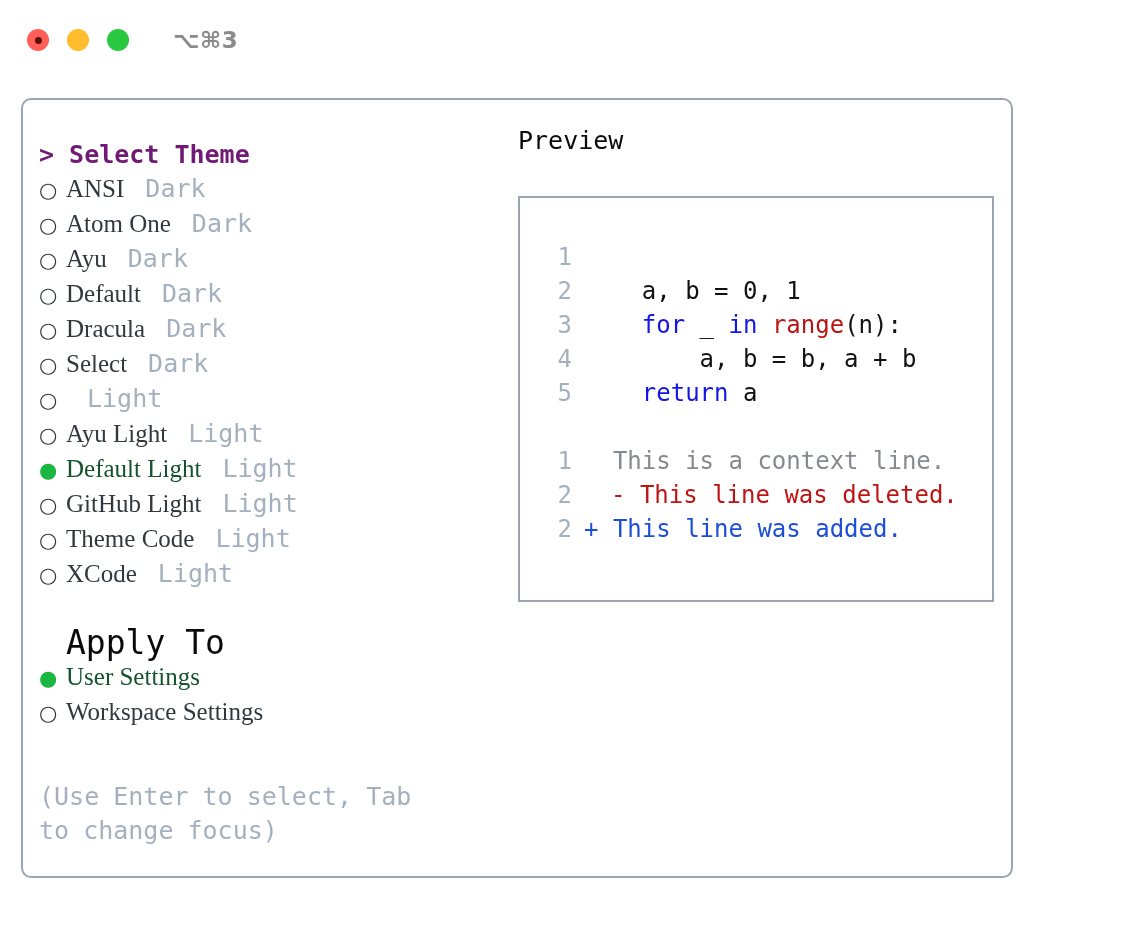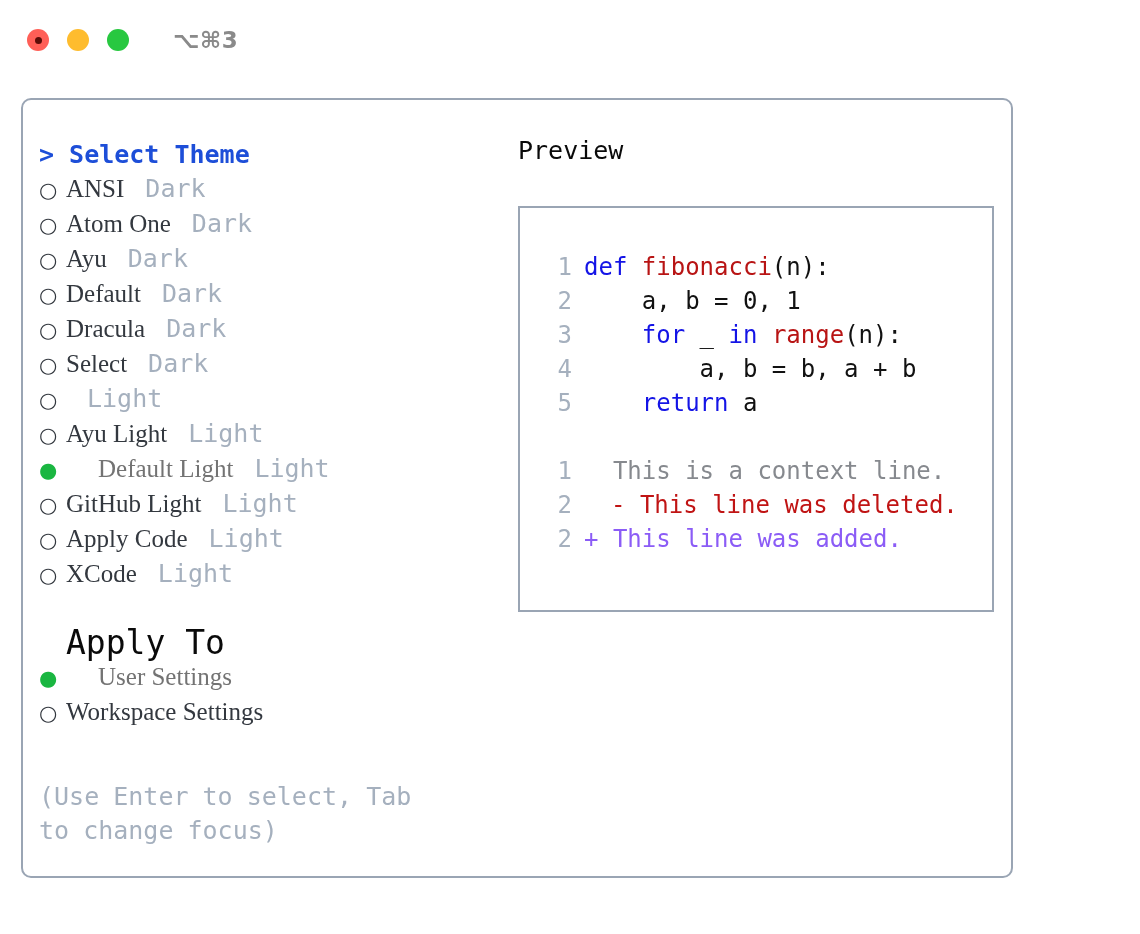--- a/index.html
+++ b/index.html
@@ -92,21 +92,21 @@
   #theme-column {
     position: absolute;
     left: 16px;
     top: 38px;
     width: 440px;
   }
 
   .list-header {
     font-size: 25px;
     font-weight: 700;
-    color: #1d4ed8;
+    color: #701a75;
     line-height: 34px;
     white-space: pre;
     font-family: "DejaVu Sans Mono", "Liberation Mono", monospace;
   }
 
   .opt-row {
     display: flex;
     align-items: baseline;
     line-height: 34px;
     font-size: 25px;
@@ -114,21 +114,21 @@
     color: #33383f;
   }
   .opt-bullet {
     width: 27px;
     flex: 0 0 27px;
     font-size: 21px;
     color: #33383f;
     font-family: "DejaVu Sans", "Liberation Sans", sans-serif;
   }
   .opt-row.selected .opt-bullet { color: #1ab641; }
-  .opt-row.selected .opt-label  { color: #737373; margin-left: 32px; }
+  .opt-row.selected .opt-label  { color: #14532d; }
   .opt-label { color: #33383f; font-family: Liberation Serif, serif; }
   .opt-tag {
     color: #a5b0be;
     padding-left: 10px;
     margin-left: 11px;
   }
 
   .section-gap { height: 34px; }
 
   .sub-header {
@@ -146,21 +146,21 @@
     color: #a5b0be;
     width: 410px;
     white-space: normal;
     word-spacing: -1px;
   }
 
   
   #preview-column {
     position: absolute;
     left: 479px;
-    top: 34px;
+    top: 24px;
     width: 490px;
     padding-left: 16px;
   }
   #preview-title {
     font-size: 25px;
     line-height: 34px;
     color: #0a0a0a;
     white-space: pre;
   }
 
@@ -191,21 +191,21 @@
   }
   .code-text { color: #111111; }
   .tok-kw   { color: #1414e6; }
   .tok-fn   { color: #b81414; }
   .tok-plain{ color: #111111; }
 
   .blank-line { height: 34px; }
 
   .diff-ctx { color: #86898e; }
   .diff-del { color: #c01414; margin-left: 27px; }
-  .diff-add { color: #8b5cf6; }
+  .diff-add { color: #1d4ed8; }
 </style>
 </head>
 <body>
 
 <div id="app-window">
 
   <div id="titlebar">
     <div class="traffic-lights">
       <span class="tl tl-red"></span>
       <span class="tl tl-yellow"></span>
@@ -223,40 +223,40 @@
             <div class="opt-row"><span class="opt-bullet">○</span><span class="opt-label">ANSI</span><span class="opt-tag">Dark</span></div>
             <div class="opt-row"><span class="opt-bullet">○</span><span class="opt-label">Atom One</span><span class="opt-tag">Dark</span></div>
             <div class="opt-row"><span class="opt-bullet">○</span><span class="opt-label">Ayu</span><span class="opt-tag">Dark</span></div>
             <div class="opt-row"><span class="opt-bullet">○</span><span class="opt-label">Default</span><span class="opt-tag">Dark</span></div>
             <div class="opt-row"><span class="opt-bullet">○</span><span class="opt-label">Dracula</span><span class="opt-tag">Dark</span></div>
             <div class="opt-row"><span class="opt-bullet">○</span><span class="opt-label">Select</span><span class="opt-tag">Dark</span></div>
             <div class="opt-row"><span class="opt-bullet">○</span><span class="opt-tag">Light</span></div>
             <div class="opt-row"><span class="opt-bullet">○</span><span class="opt-label">Ayu Light</span><span class="opt-tag">Light</span></div>
             <div class="opt-row selected"><span class="opt-bullet">●</span><span class="opt-label">Default Light</span><span class="opt-tag">Light</span></div>
             <div class="opt-row"><span class="opt-bullet">○</span><span class="opt-label">GitHub Light</span><span class="opt-tag">Light</span></div>
-            <div class="opt-row"><span class="opt-bullet">○</span><span class="opt-label">Apply Code</span><span class="opt-tag">Light</span></div>
+            <div class="opt-row"><span class="opt-bullet">○</span><span class="opt-label">Theme Code</span><span class="opt-tag">Light</span></div>
             <div class="opt-row"><span class="opt-bullet">○</span><span class="opt-label">XCode</span><span class="opt-tag">Light</span></div>
           </div>
 
         <div class="section-gap"></div>
 
         <div class="sub-header">Apply To</div>
         <div id="apply-options">
             <div class="opt-row selected"><span class="opt-bullet">●</span><span class="opt-label">User Settings</span></div>
             <div class="opt-row"><span class="opt-bullet">○</span><span class="opt-label">Workspace Settings</span></div>
           </div>
 
         <div id="hint-text">(Use Enter to select, Tab to change focus)</div>
       </div>
 
       <div id="preview-column">
         <div id="preview-title">Preview</div>
         <div id="preview-box">
           <div id="code-block">
-              <div class="code-line"><span class="ln">1</span><span class="code-text"><span class="tok-kw">def </span><span class="tok-fn">fibonacci</span><span class="tok-plain">(n):</span></span></div>
+              <div class="code-line"><span class="ln">1</span></div>
               <div class="code-line"><span class="ln">2</span><span class="code-text"><span class="tok-plain">    a, b = 0, 1</span></span></div>
               <div class="code-line"><span class="ln">3</span><span class="code-text"><span class="tok-plain">    </span><span class="tok-kw">for</span><span class="tok-plain"> _ </span><span class="tok-kw">in</span><span class="tok-plain"> </span><span class="tok-fn">range</span><span class="tok-plain">(n):</span></span></div>
               <div class="code-line"><span class="ln">4</span><span class="code-text"><span class="tok-plain">        a, b = b, a + b</span></span></div>
               <div class="code-line"><span class="ln">5</span><span class="code-text"><span class="tok-plain">    </span><span class="tok-kw">return</span><span class="tok-plain"> a</span></span></div>
             </div>
           <div class="blank-line"></div>
           <div id="diff-block">
               <div class="code-line"><span class="ln">1</span><span class="diff-ctx"><span> </span><span> This is a context line.</span></span></div>
               <div class="code-line"><span class="ln">2</span><span class="diff-del"><span>-</span><span> This line was deleted.</span></span></div>
               <div class="code-line"><span class="ln">2</span><span class="diff-add"><span>+</span><span> This line was added.</span></span></div>

